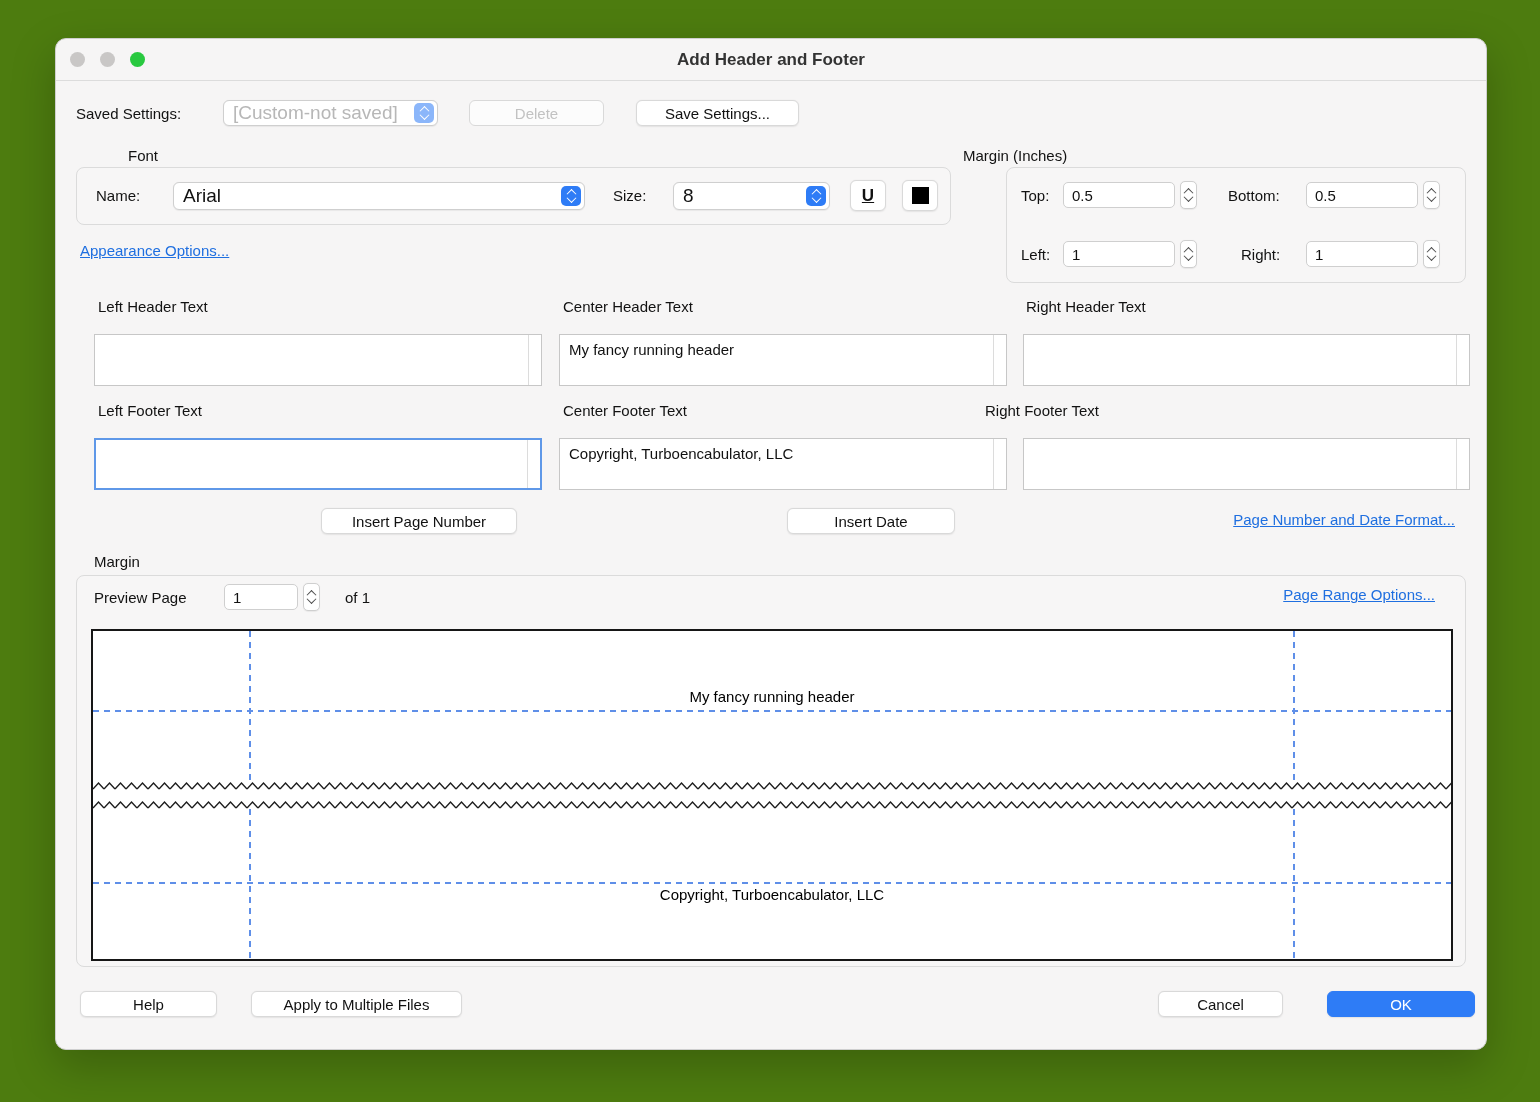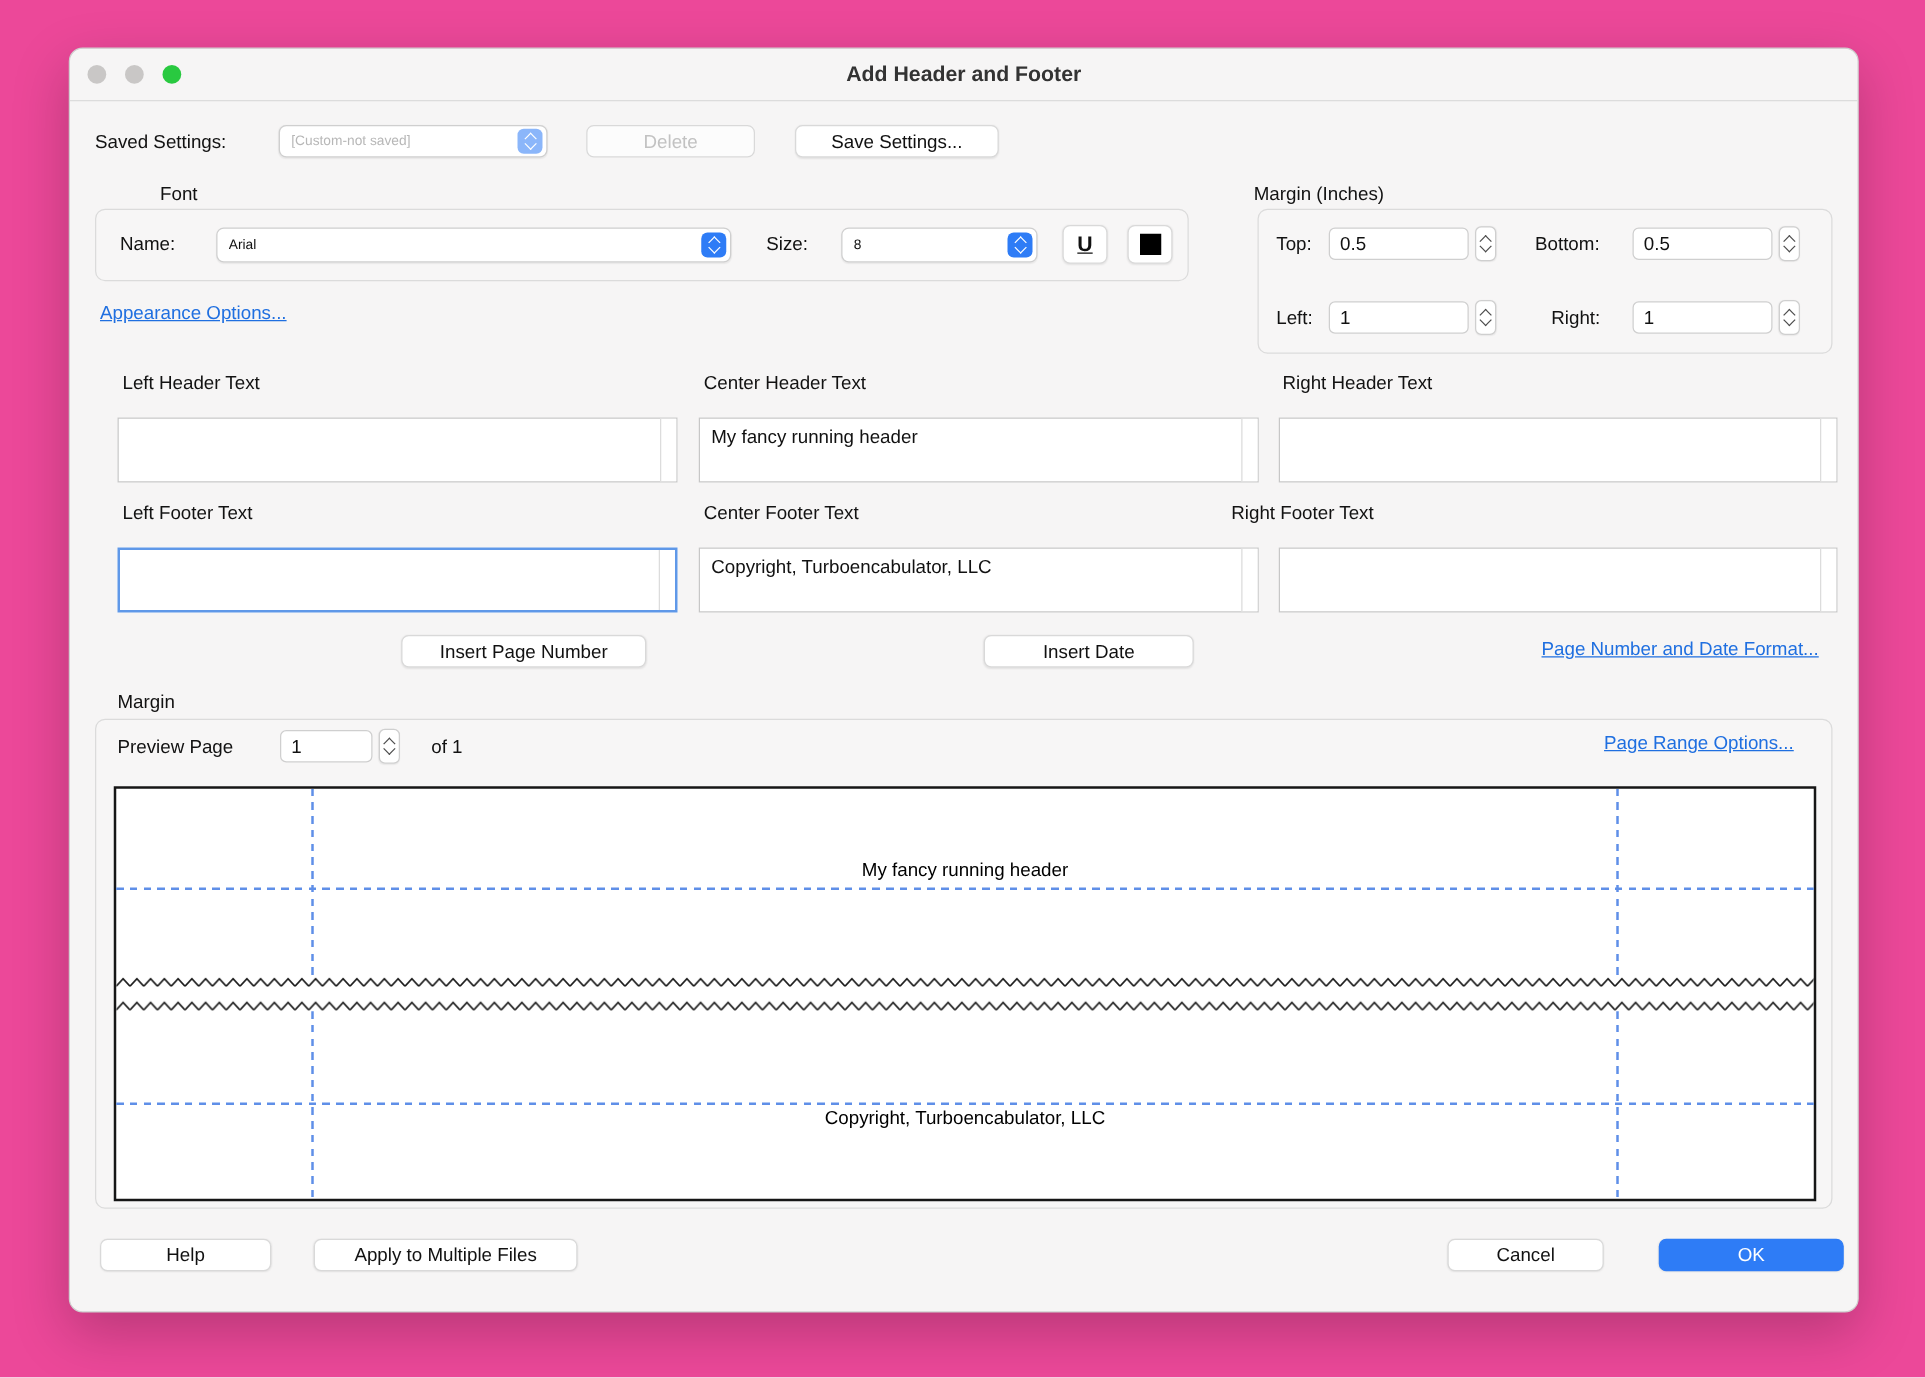--- a/index.html
+++ b/index.html
@@ -1,18 +1,18 @@
 <!DOCTYPE html>
 <html style="--accent-blue: #2e7cf6; --link-blue: #1f6fe0; --guide-blue: #5f8fe8; --font-color: #000000; --traffic-green: #29c940;"><head>
 <meta charset="utf-8">
 <style>
   * { margin:0; padding:0; box-sizing:border-box; }
   html,body { width:1540px; height:1102px; }
   .stage {
-    position:relative; width:1540px; height:1102px; background:#ec4899;
+    position:relative; width:1540px; height:1102px; background:#4d7c0f;
     font-family:"Liberation Sans","DejaVu Sans",sans-serif; color:#111;
     overflow:hidden;
   }
   .dialog {
     position:absolute; left:55px; top:38px; width:1432px; height:1012px;
     background:#f6f5f5; border:1px solid #cfcfcf; border-radius:11px;
     box-shadow:0 16px 45px rgba(0,0,0,.22);
   }
   .titlebar { position:absolute; left:0; top:0; right:0; height:42px; border-bottom:1px solid #dcdcdc; }
   .title { text-align:center; line-height:42px; font-size:17px; font-weight:700; color:#333; }
@@ -31,21 +31,21 @@
   }
   .btn.disabled { color:#c2c2c2; background:#fcfcfc; box-shadow:none; cursor:default; }
   .btn.primary { background:var(--accent-blue,#2e7cf6); border-color:var(--accent-blue,#2e7cf6); color:#fff; font-weight:400; }
 
   .groupbox { position:absolute; border:1px solid #dbdbdb; border-radius:8px; background:rgba(255,255,255,0.18); }
 
   .select {
     position:absolute; background:#fff; border:1px solid #cfcfcf; border-radius:6px;
     display:flex; align-items:center; padding:0 30px 0 9px; box-shadow:0 0.5px 1px rgba(0,0,0,.06); cursor:pointer;
   }
-  .select .val { font-size:11px; color:#111; white-space:nowrap; overflow:hidden; }
+  .select .val { font-size:19px; color:#111; white-space:nowrap; overflow:hidden; }
   .select.disabled .val { color:#b7b7b7; }
   .caps {
     position:absolute; right:3px; top:50%; transform:translateY(-50%);
     width:20px; height:20px; border-radius:5px; background:var(--accent-blue,#2e7cf6);
     display:flex; flex-direction:column; align-items:center; justify-content:center;
   }
   .select.disabled .caps { opacity:.55; }
   .chev { width:7px; height:7px; }
   .chev-up { border-top:1.8px solid #fff; border-left:1.8px solid #fff; transform:rotate(45deg) translate(1px,1px); }
   .chev-dn { border-bottom:1.8px solid #fff; border-right:1.8px solid #fff; transform:rotate(45deg) translate(-1px,-1px); }
@@ -125,21 +125,21 @@
     </div>
     <button class="btn" style="left:794px;top:141px;width:36px;height:31px;">
       <span class="ub">U</span>
     </button>
     <button class="btn" style="left:846px;top:141px;width:36px;height:31px;">
       <span class="swatch"></span>
     </button>
 
     <span class="link" style="left:24px;top:203px;">Appearance Options...</span>
 
-    <span class="lbl" style="left:947px;top:108px;">Margin (Inches)</span>
+    <span class="lbl" style="left:907px;top:108px;">Margin (Inches)</span>
     <div class="groupbox" style="left:950px;top:128px;width:460px;height:116px;"></div>
     <span class="lbl" style="left:965px;top:148px;">Top:</span>
     <input class="input" style="left: 1007px; top: 143px; width: 112px;" value="0.5">
     <span class="stepper" style="left:1124px;top:142px;">
         <span class="chev chev-up"></span>
         <span class="chev chev-dn"></span>
       </span>
     <span class="lbl" style="left:1172px;top:148px;">Bottom:</span>
     <input class="input" style="left: 1250px; top: 143px; width: 112px;" value="0.5">
     <span class="stepper" style="left:1367px;top:142px;">

